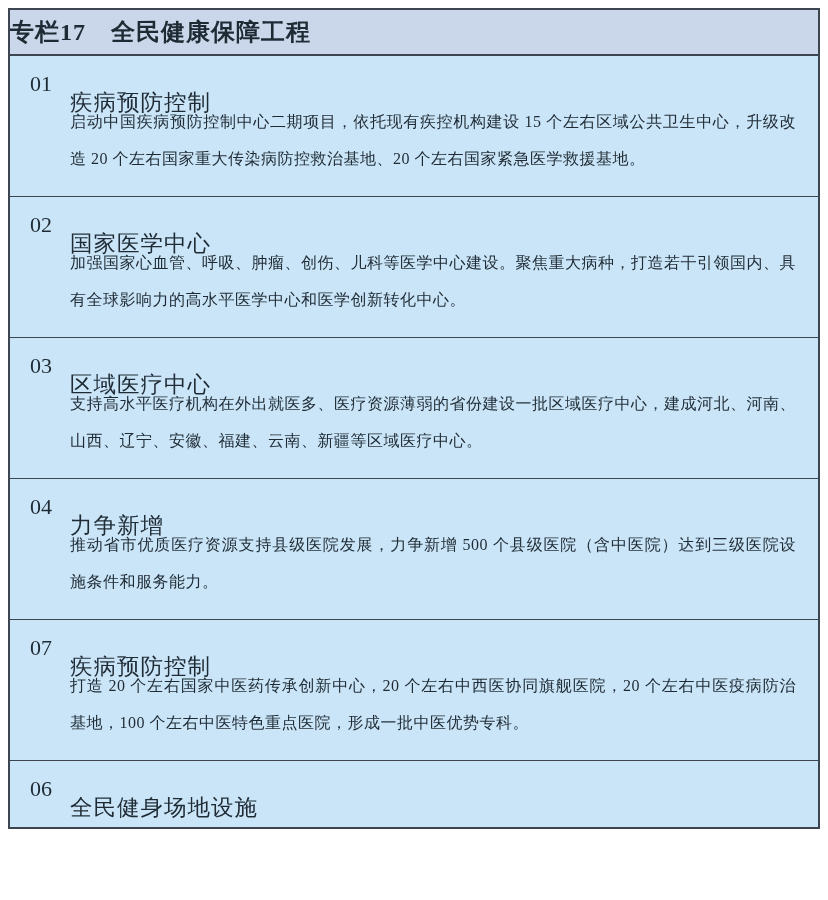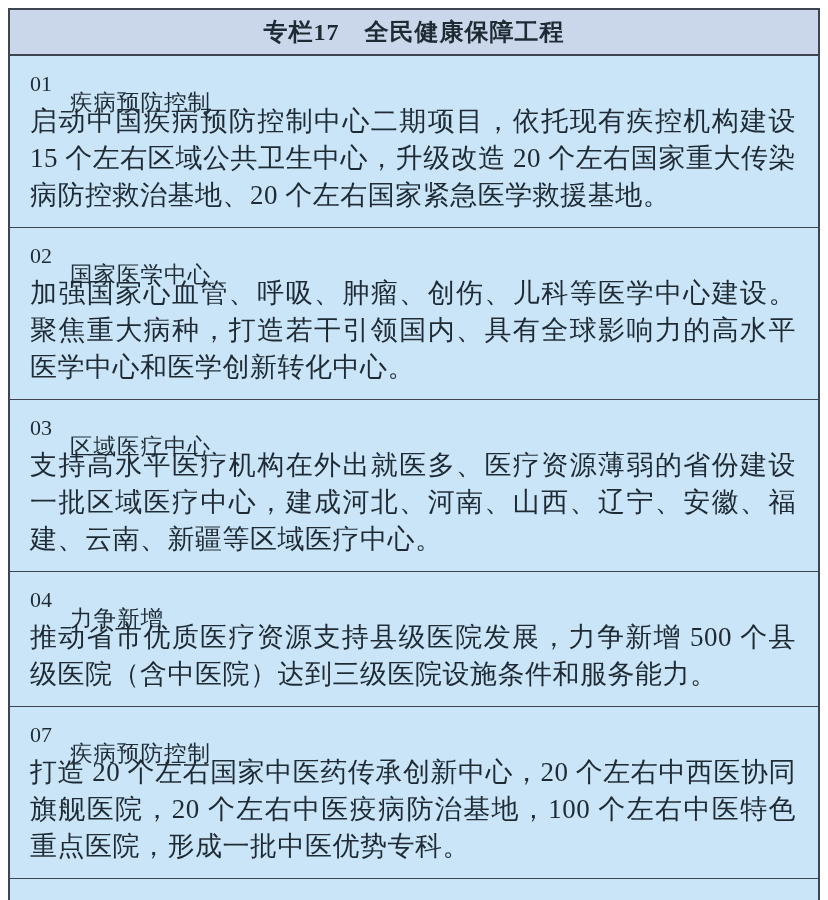--- a/index.html
+++ b/index.html
@@ -23,31 +23,30 @@
   .panel {
     border: 2px solid var(--border-color);
     width: 100%;
   }
   .panel-header {
     background: var(--header-bg);
     border-bottom: 2px solid var(--border-color);
     height: 46px;
     display: flex;
     align-items: center;
-    justify-content: center;
   }
   .panel-title {
     font-size: 24px;
     font-weight: bold;
     letter-spacing: 1px;
     color: var(--text-color);
   }
   .section {
     background: var(--body-bg);
-    padding: 9px 22px 13px 20px;
+    padding: 9px 22px 19px 20px;
     border-bottom: 1.5px solid var(--border-color);
   }
   .section:last-child { border-bottom: none; }
   .section-head {
     display: flex;
     align-items: baseline;
     height: 38px;
     align-items: center;
   }
   .section-num {
@@ -57,21 +56,22 @@
     color: var(--text-color);
     font-family: "Liberation Serif", "DejaVu Serif", serif;
   }
   .section-heading {
     font-size: 22.5px;
     color: var(--text-color);
     letter-spacing: 1px;
     margin-top: 36px;
   }
   .section-body {
-    font-size: 27px;
+    margin-left: 40px;
+    font-size: 16px;
     line-height: 37px;
     color: var(--text-color);
     text-align: justify;
     text-justify: inter-ideograph;
     letter-spacing: 0.5px;
   }
 </style>
 </head>
 <body>
 

